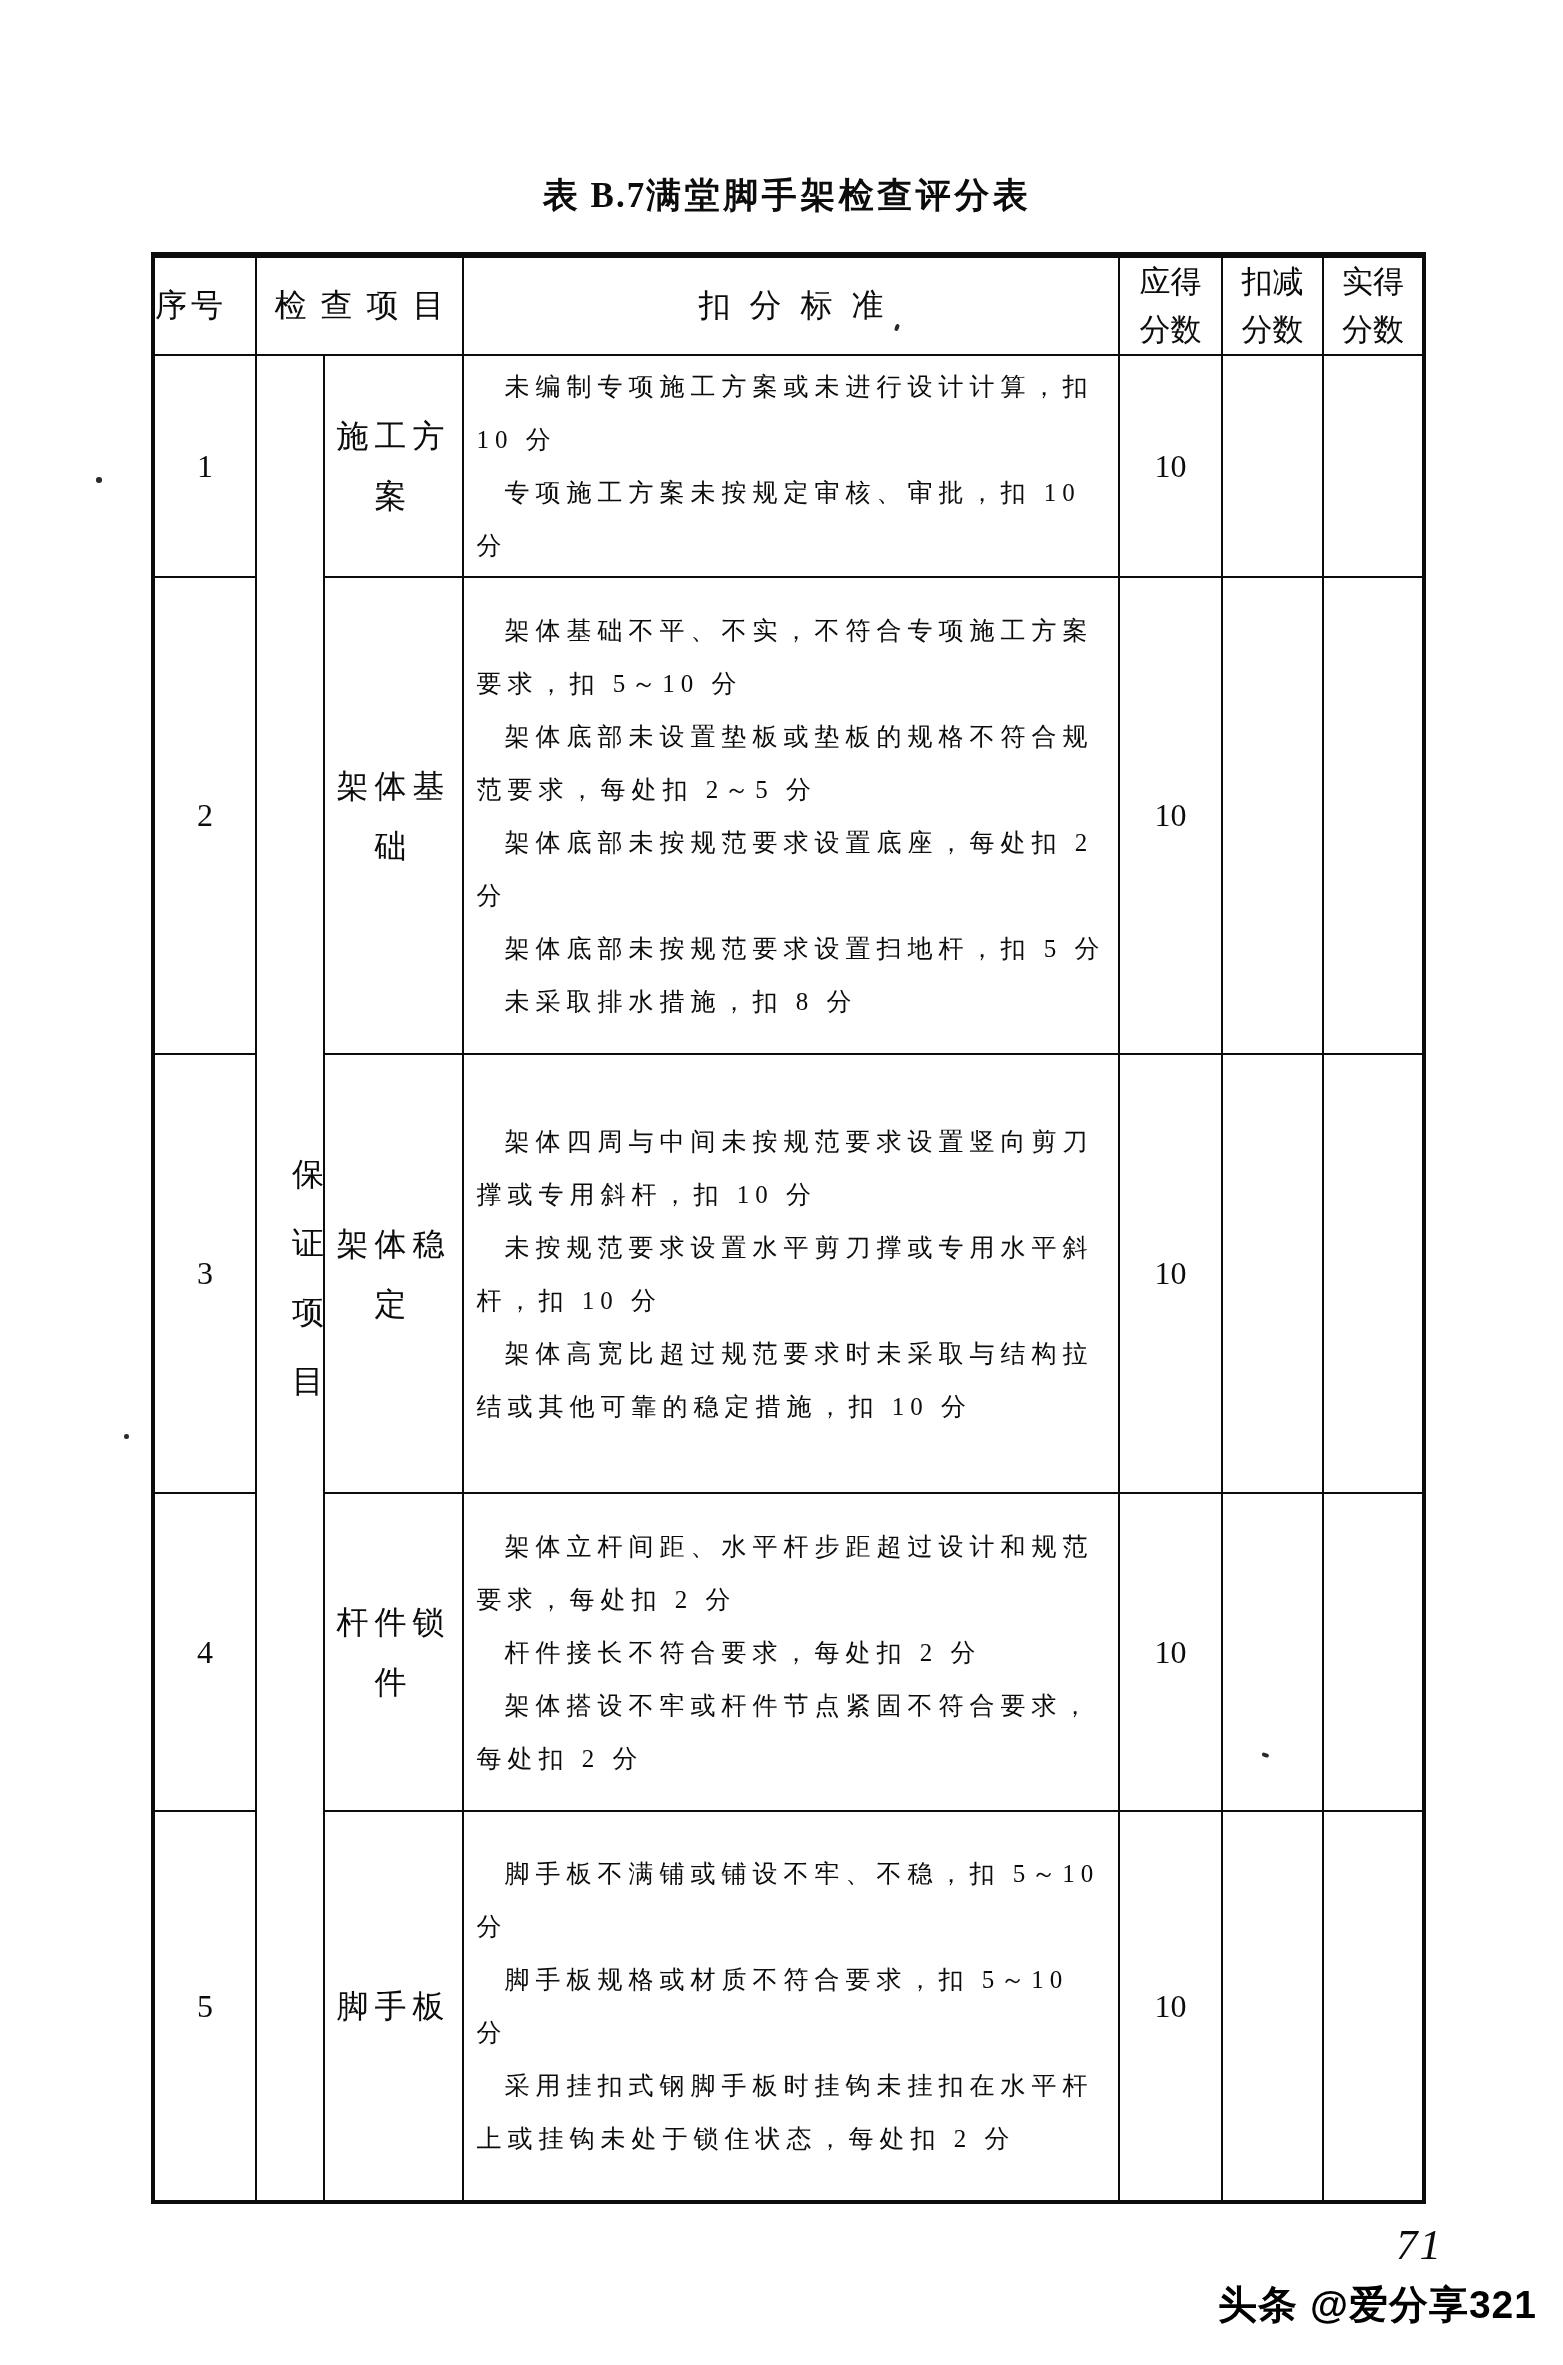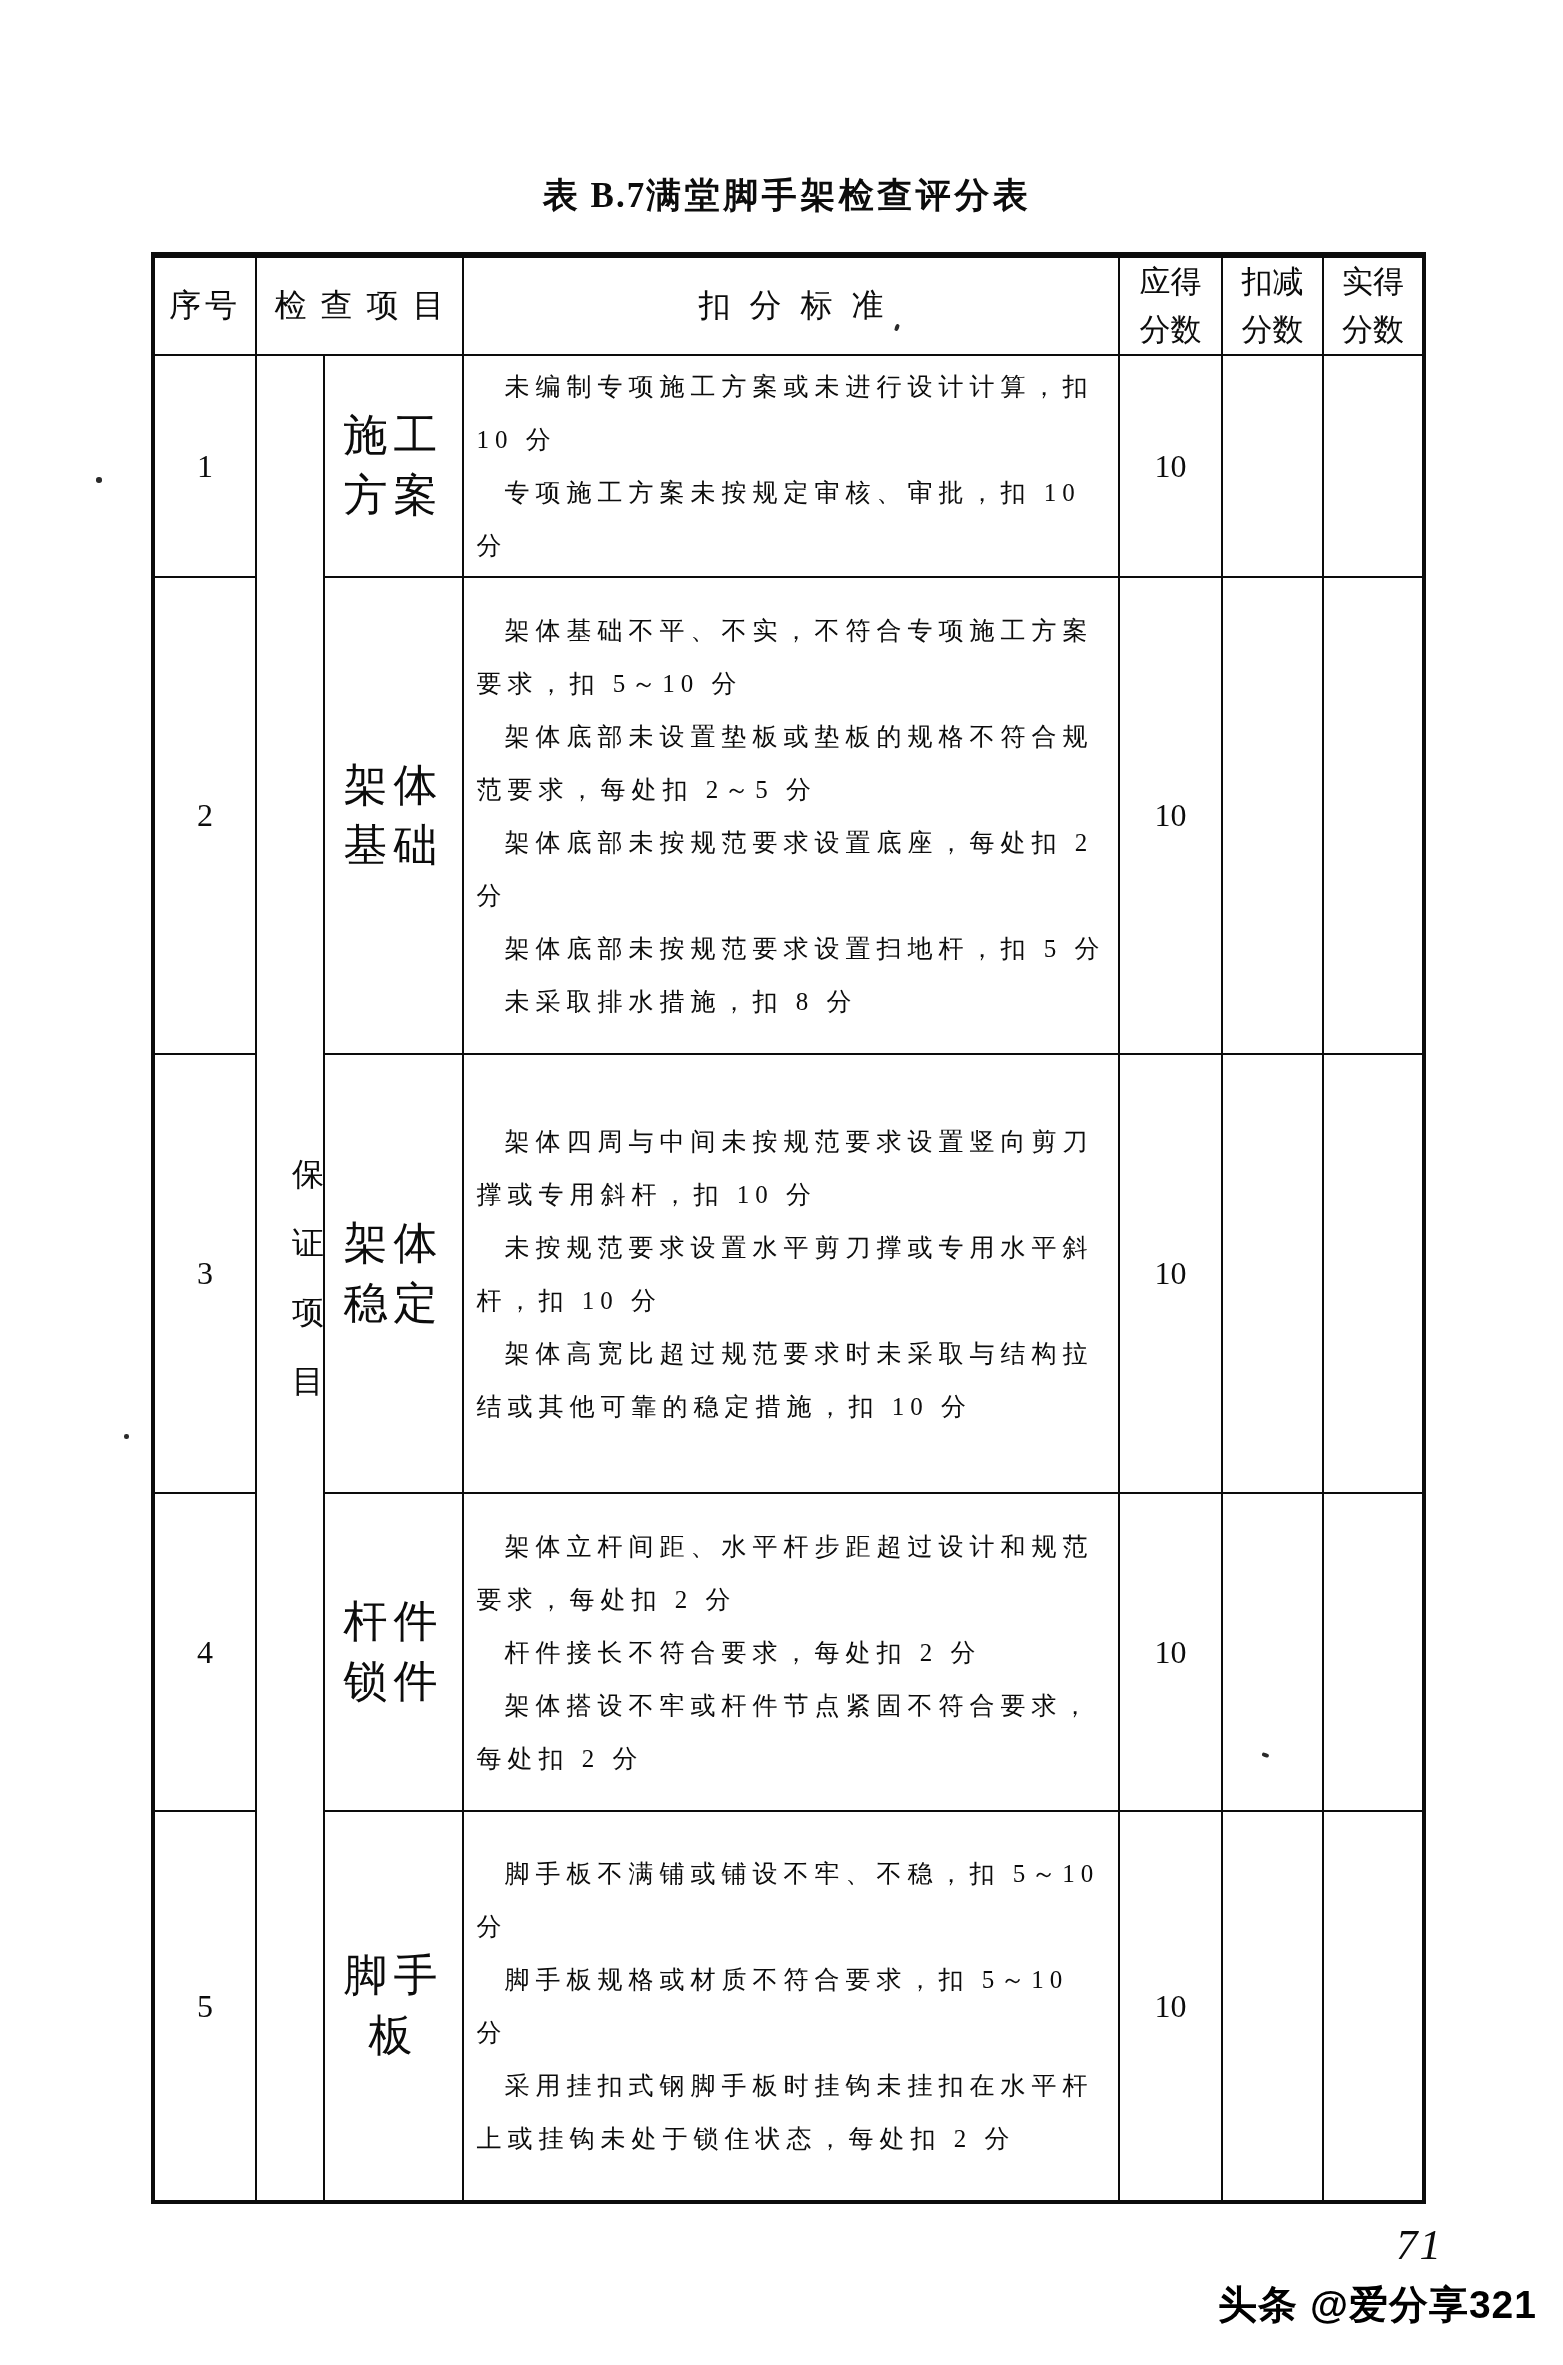--- a/index.html
+++ b/index.html
@@ -48,38 +48,38 @@
     vertical-align: middle;
     font-weight: normal;
   }
   thead tr { height: 100px; }
   tbody tr:nth-child(1) { height: 222px; }
   tbody tr:nth-child(2) { height: 477px; }
   tbody tr:nth-child(3) { height: 439px; }
   tbody tr:nth-child(4) { height: 318px; }
   tbody tr:nth-child(5) { height: 391px; }
 
-  th.h-serial   { font-size: 32px; letter-spacing: 4px; text-align: center; }
+  th.h-serial   { font-size: 32px; letter-spacing: 4px; text-align: left; }
   th.h-item     { font-size: 32px; letter-spacing: 14px; text-align: center; text-indent: 14px; }
   th.h-criteria { font-size: 32px; letter-spacing: 19px; text-align: center; text-indent: 19px; }
   th.h-score    { font-size: 31px; text-align: center; white-space: pre-line; line-height: 48px; }
 
   td.serial-cell {
     font-size: 32px;
     text-align: center;
   }
   td.category-cell {
     font-size: 32px;
     text-align: center;
     line-height: 69px;
     padding: 0 35px;        
     word-break: break-all;
   }
   td.item-cell {
-    font-size: 44px;
+    font-size: 32px;
     letter-spacing: 6px;
     line-height: 60px;
     text-align: center;
     padding: 0 7.6px;
     word-break: break-all;
     border-radius: 13px;
   }
   td.criteria-cell {
     font-size: 25px;
     letter-spacing: 6px;

